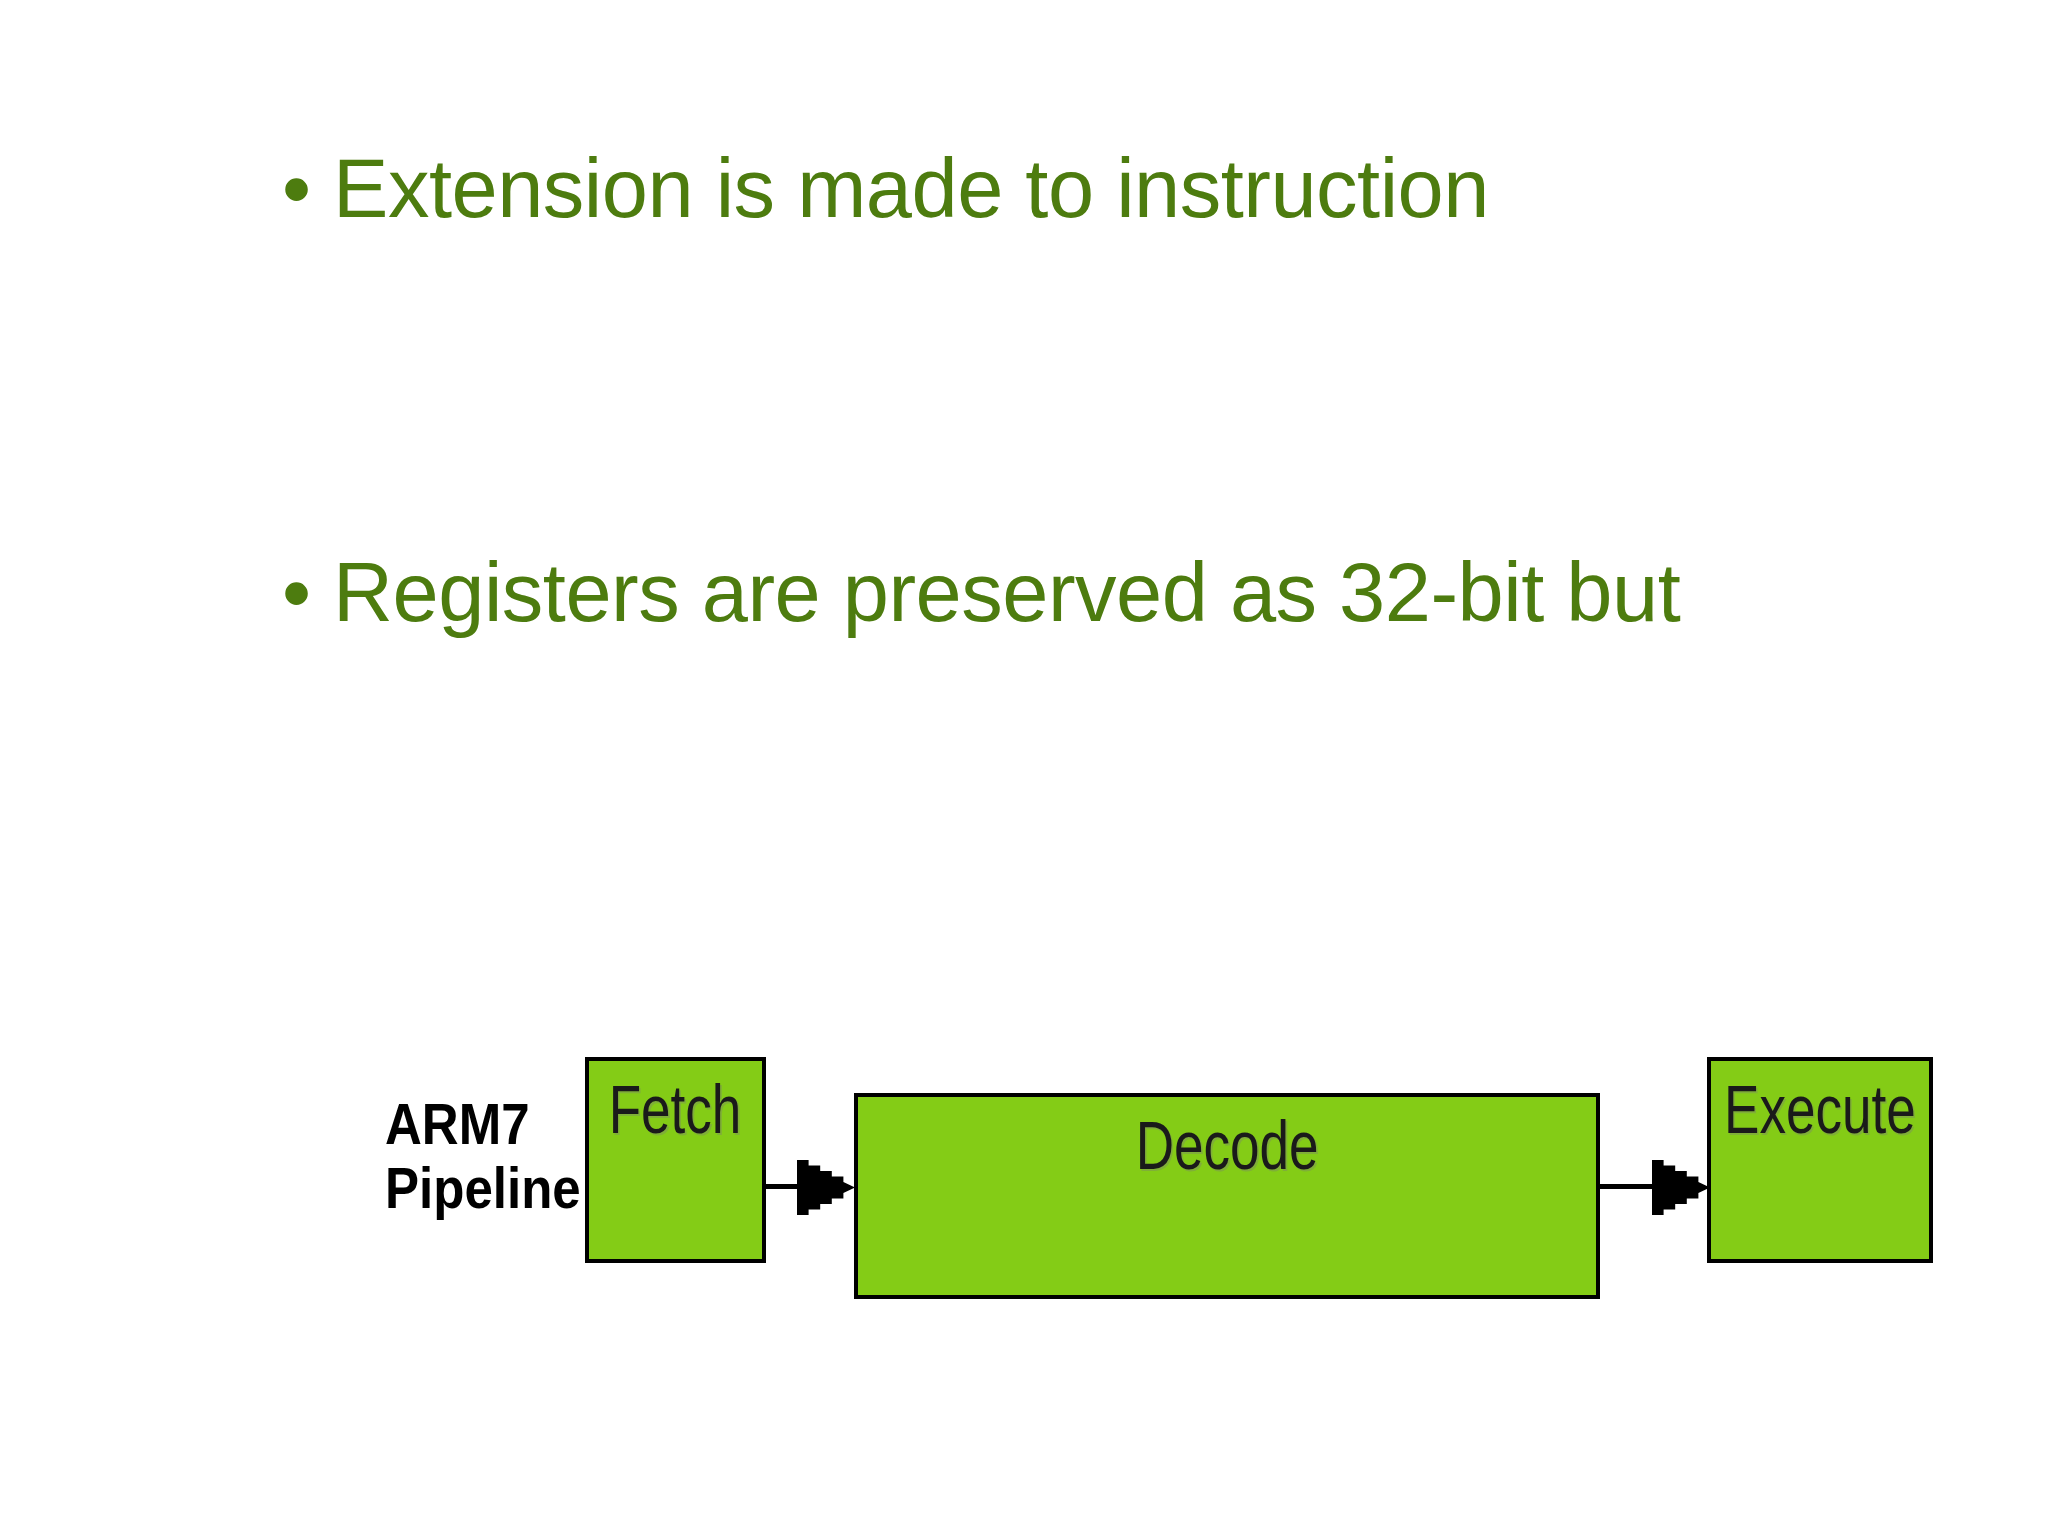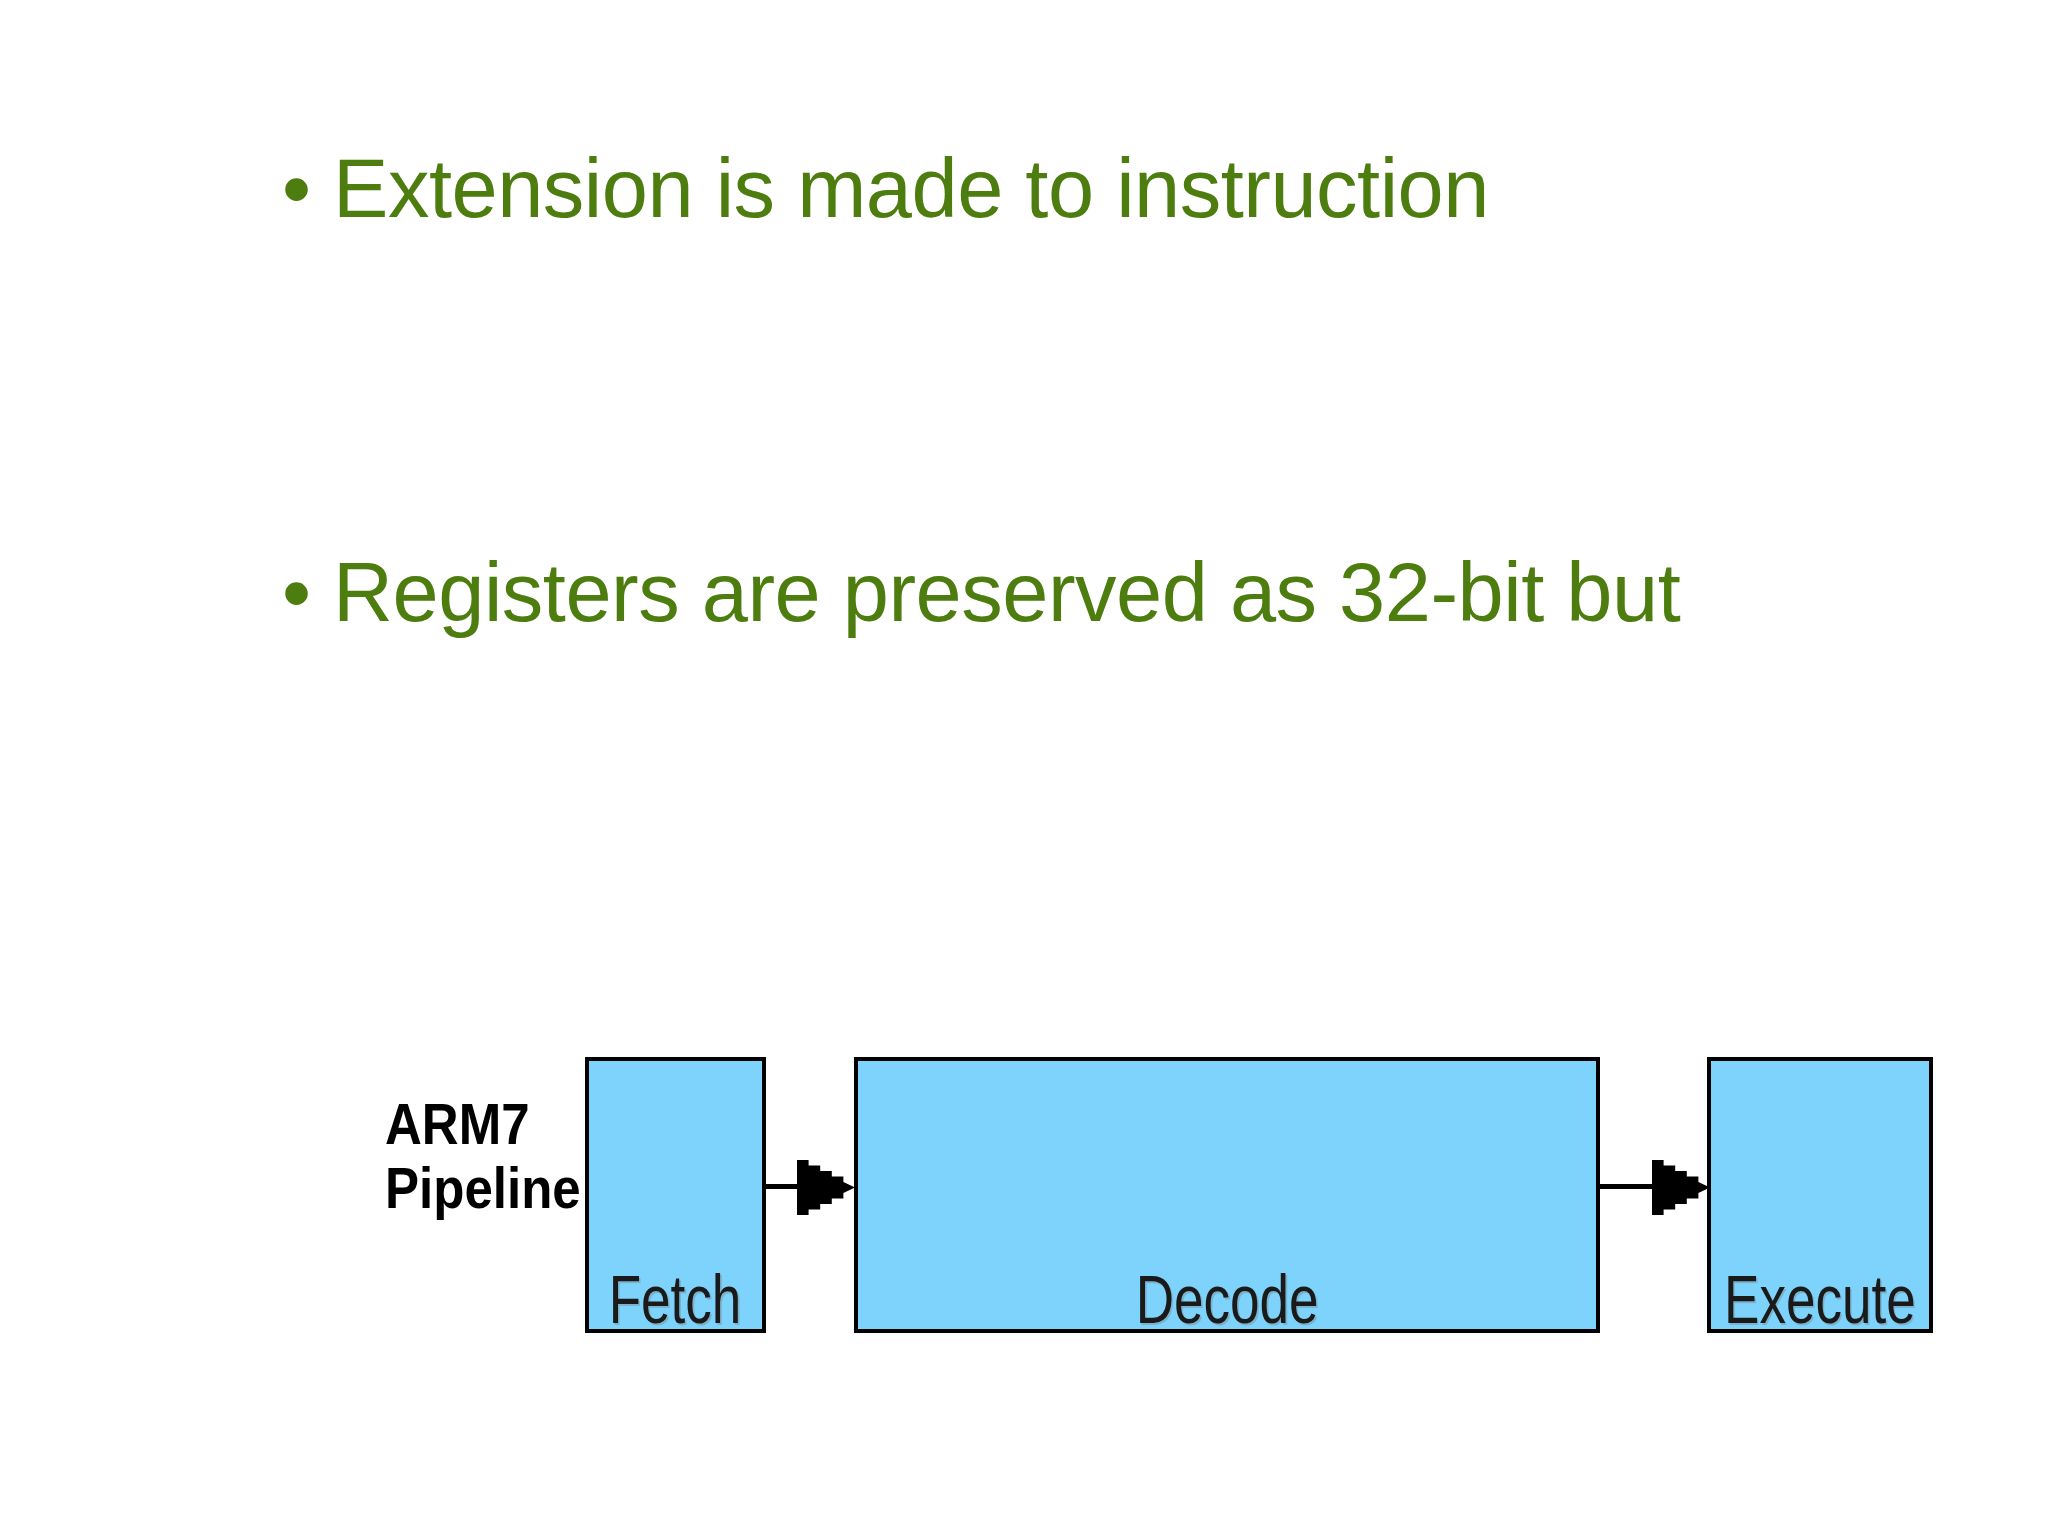--- a/index.html
+++ b/index.html
@@ -37,30 +37,30 @@
     color: #000000;
     font-size: 58px;
     line-height: 64px;
     transform: scaleX(0.88);
     transform-origin: left top;
     white-space: nowrap;
   }
   .stage {
     position: absolute;
     top: 1057px;
-    height: 276px;
+    height: 206px;
     box-sizing: border-box;
     border: 4px solid #000000;
-    background: #7dd3fc;
+    background: #84cc16;
     display: flex;
-    align-items: flex-end;
+    align-items: flex-start;
     justify-content: center;
   }
   .stage-fetch   { left: 585px;  width: 181px; }
-  .stage-decode  { left: 854px;  width: 746px; }
+  .stage-decode  { left: 854px;  width: 746px; margin-top: 36px; }
   .stage-execute { left: 1707px; width: 226px; }
   .stage-name {
     position: relative;
     top: 9px;
     font-size: 68px;
     color: #1a1a1a;
     white-space: nowrap;
     transform: scaleX(0.78);
     transform-origin: center;
     text-shadow: 2px 2px 0 rgba(120,120,120,0.35);

